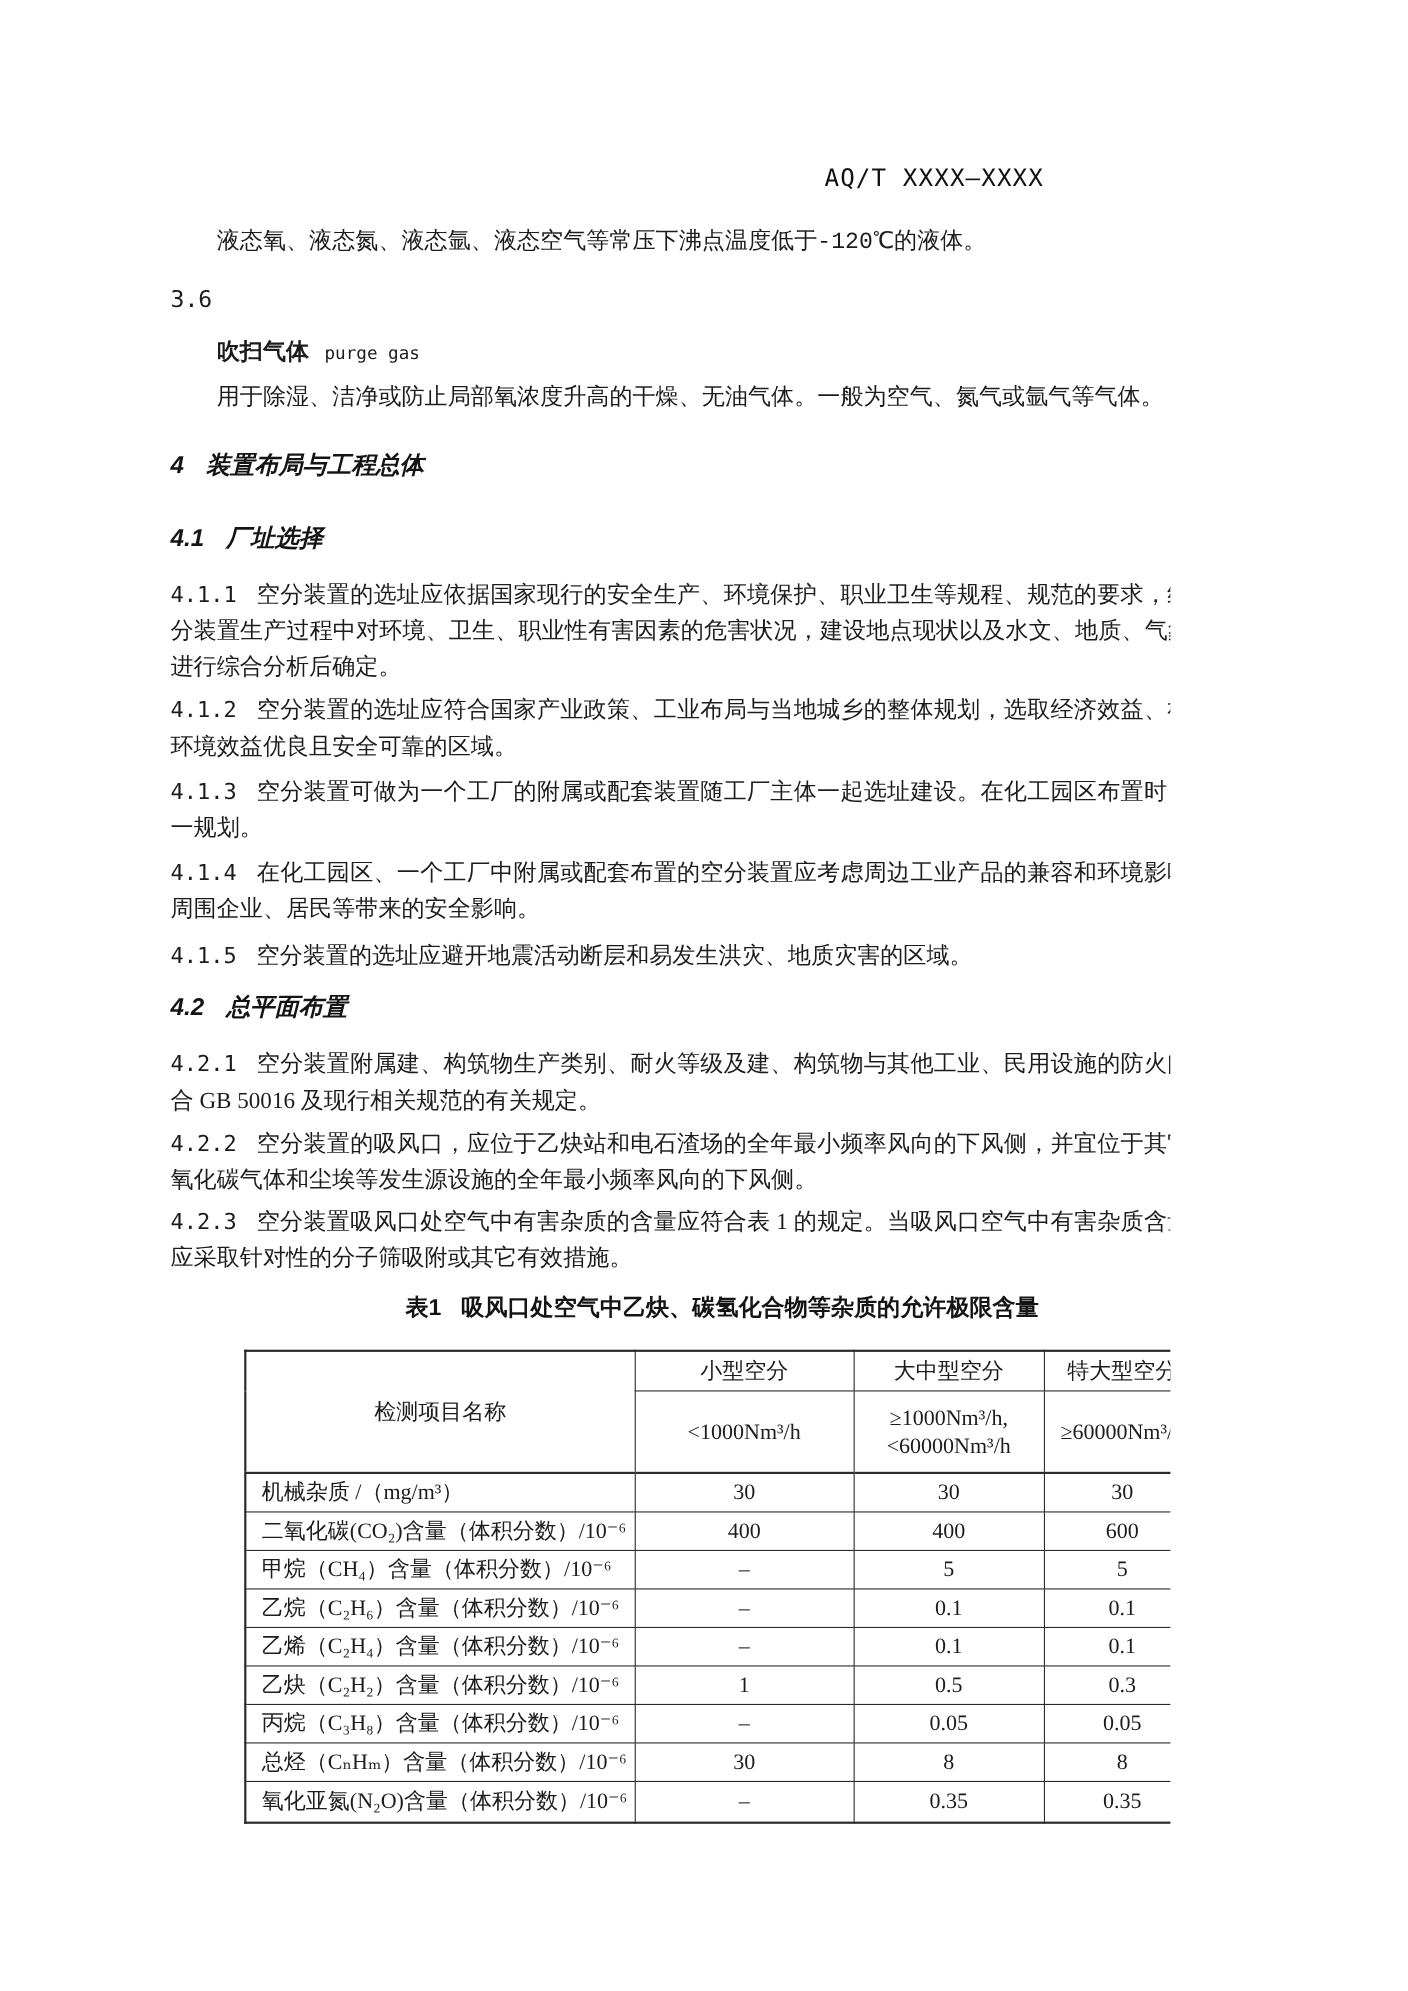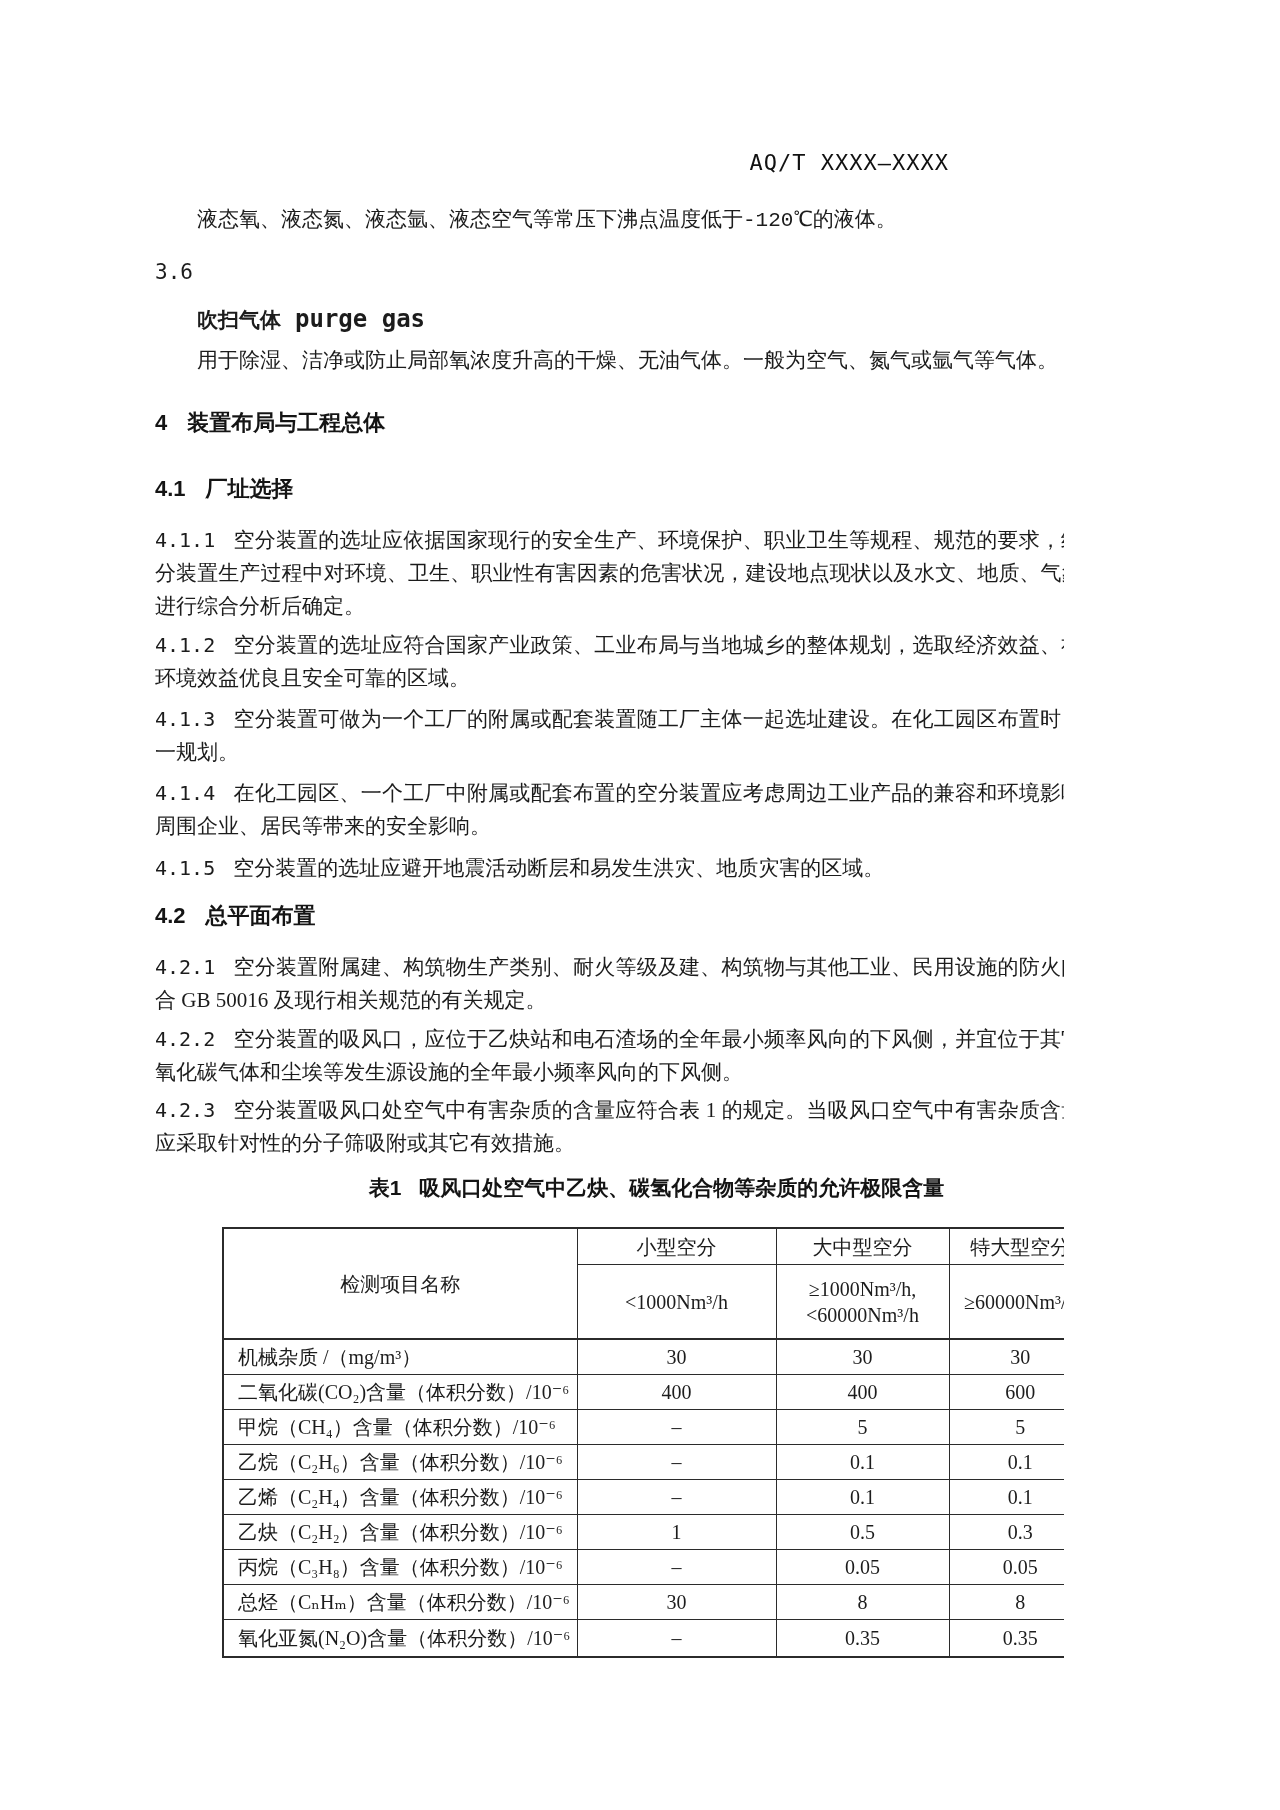--- a/index.html
+++ b/index.html
@@ -11,25 +11,25 @@
     position:absolute;top:150px;right:115px;
     font-family:"DejaVu Sans Mono","Liberation Mono",monospace;
     font-size:22px;letter-spacing:1px;color:#111;
   }
   .content{position:absolute;left:155px;top:0;width:1012px;font-size:21px;line-height:33px;}
   .blk{position:absolute;left:0;width:100%;margin:0;}
   .para{text-align:justify;}
   .indent{text-indent:2em;}
   .mono{font-family:"DejaVu Sans Mono","Liberation Mono",monospace;}
   .cnum{font-family:"DejaVu Sans Mono","Liberation Mono",monospace;font-size:20px;margin-right:18px;}
-  .heading{font-family:"Liberation Sans","DejaVu Sans",sans-serif;font-weight:700;font-size:22px;color:#141414;}
+  .heading{font-family:"Liberation Sans","DejaVu Sans",sans-serif;font-weight:700;font-size:22px;color:#141414;font-style:italic;}
   .heading .hnum{margin-right:20px;}
   .term-line{font-size:21px;}
   .term-zh{font-family:"Liberation Sans","DejaVu Sans",sans-serif;font-weight:700;}
-  .term-en{font-family:"DejaVu Sans Mono","Liberation Mono",monospace;font-weight:700;font-size:24px;margin-left:14px;}
+  .term-en{font-family:"DejaVu Sans Mono","Liberation Mono",monospace;font-weight:400;font-size:16px;margin-left:14px;}
 
   
   #b-intro{top:204px;font-family:Liberation Mono, monospace;}
   #b-termno{top:256px;}
   #b-termhead{top:303px;text-indent:2em;}
   #b-termdef{top:344px;}
   #b-h4{top:406px;}
   #b-h41{top:472px;}
   #b-c411{top:524px;}
   #b-c412{top:629px;}

